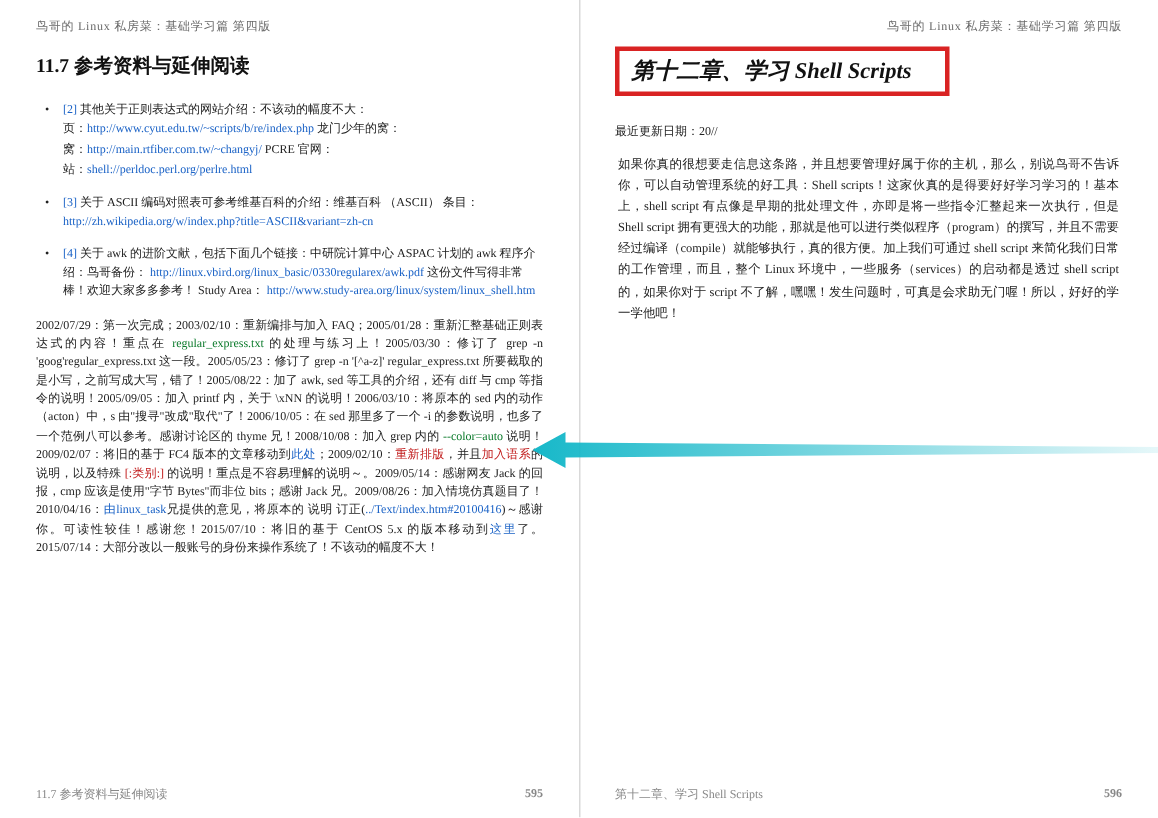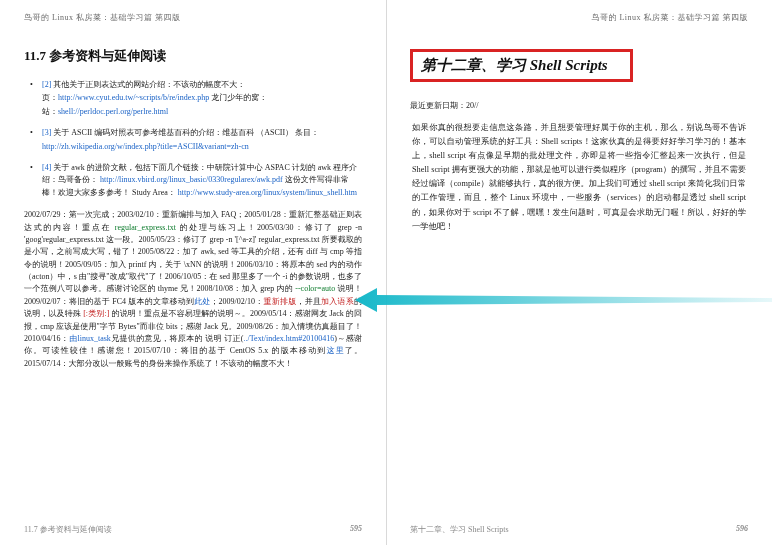--- a/index.html
+++ b/index.html
@@ -15,30 +15,30 @@
     padding: 12px 24px 28px 24px;
   }
   .page-left  { left: 0;   width: 386px; }
   .page-right { left: 386px; width: 386px; }
   .divider {
     position: absolute; left: 386px; top: 0; width: 1px; height: 545px;
     background: #d9d9d9;
   }
   .running-head {
     font-size: 8px; color: #6a6a6a; letter-spacing: 0.5px;
-    padding-bottom: 6px; margin-bottom: 18px;
+    padding-bottom: 6px; 
   }
   .page-left  .running-head { text-align: left;  }
   .page-right .running-head { text-align: right; }
   .footer {
     position: absolute; bottom: 10px; left: 24px; right: 24px;
     display: flex; justify-content: space-between;
     font-size: 8px; color: #888; border-top: 0; padding-top: 4px;
   }
-  .footer .pnum { font-weight: bold; font-style: italic; }
+  .footer .pnum { font-weight: bold; }
   
   .sec-title { font-size: 13px; font-weight: bold; color: #111; margin: 6px 0 14px; }
   .ref-list { list-style: none; margin: 0 0 10px 6px; }
   .ref-list > li {
     position: relative; padding-left: 12px; margin-bottom: 9px;
     font-size: 8px; line-height: 1.55; color: #222;
   }
   .ref-list > li::before {
     content: "•"; position: absolute; left: 0; top: 0; color: #222;
   }
@@ -81,20 +81,21 @@
 <div class="page page-left">
   <div class="running-head">鸟哥的 Linux 私房菜：基础学习篇 第四版</div>
 
   <h2 class="sec-title">11.7 参考资料与延伸阅读</h2>
 
   <ul class="ref-list">
     <li>
       <span class="ref-num">[2]</span>
       <span>其他关于正则表达式的网站介绍：不该动的幅度不大：</span>
       <span class="subline">页：<a class="link">http://www.cyut.edu.tw/~scripts/b/re/index.php</a><span> 龙门少年的窝：</span></span>
+      <span class="subline">窝：<a class="link">http://main.rtfiber.com.tw/~changyj/</a><span> PCRE 官网：</span></span>
       <span class="subline">站：<a class="link">shell://perldoc.perl.org/perlre.html</a></span>
     </li>
     <li>
       <span class="ref-num">[3]</span>
       <span>关于 ASCII 编码对照表可参考维基百科的介绍：维基百科 （ASCII） 条目：</span>
       <span class="subline"><a class="link">http://zh.wikipedia.org/w/index.php?title=ASCII&amp;variant=zh-cn</a></span>
     </li>
     <li>
       <span class="ref-num">[4]</span>
       <span>关于 awk 的进阶文献，包括下面几个链接：中研院计算中心 ASPAC 计划的 awk 程序介绍：鸟哥备份：</span>

